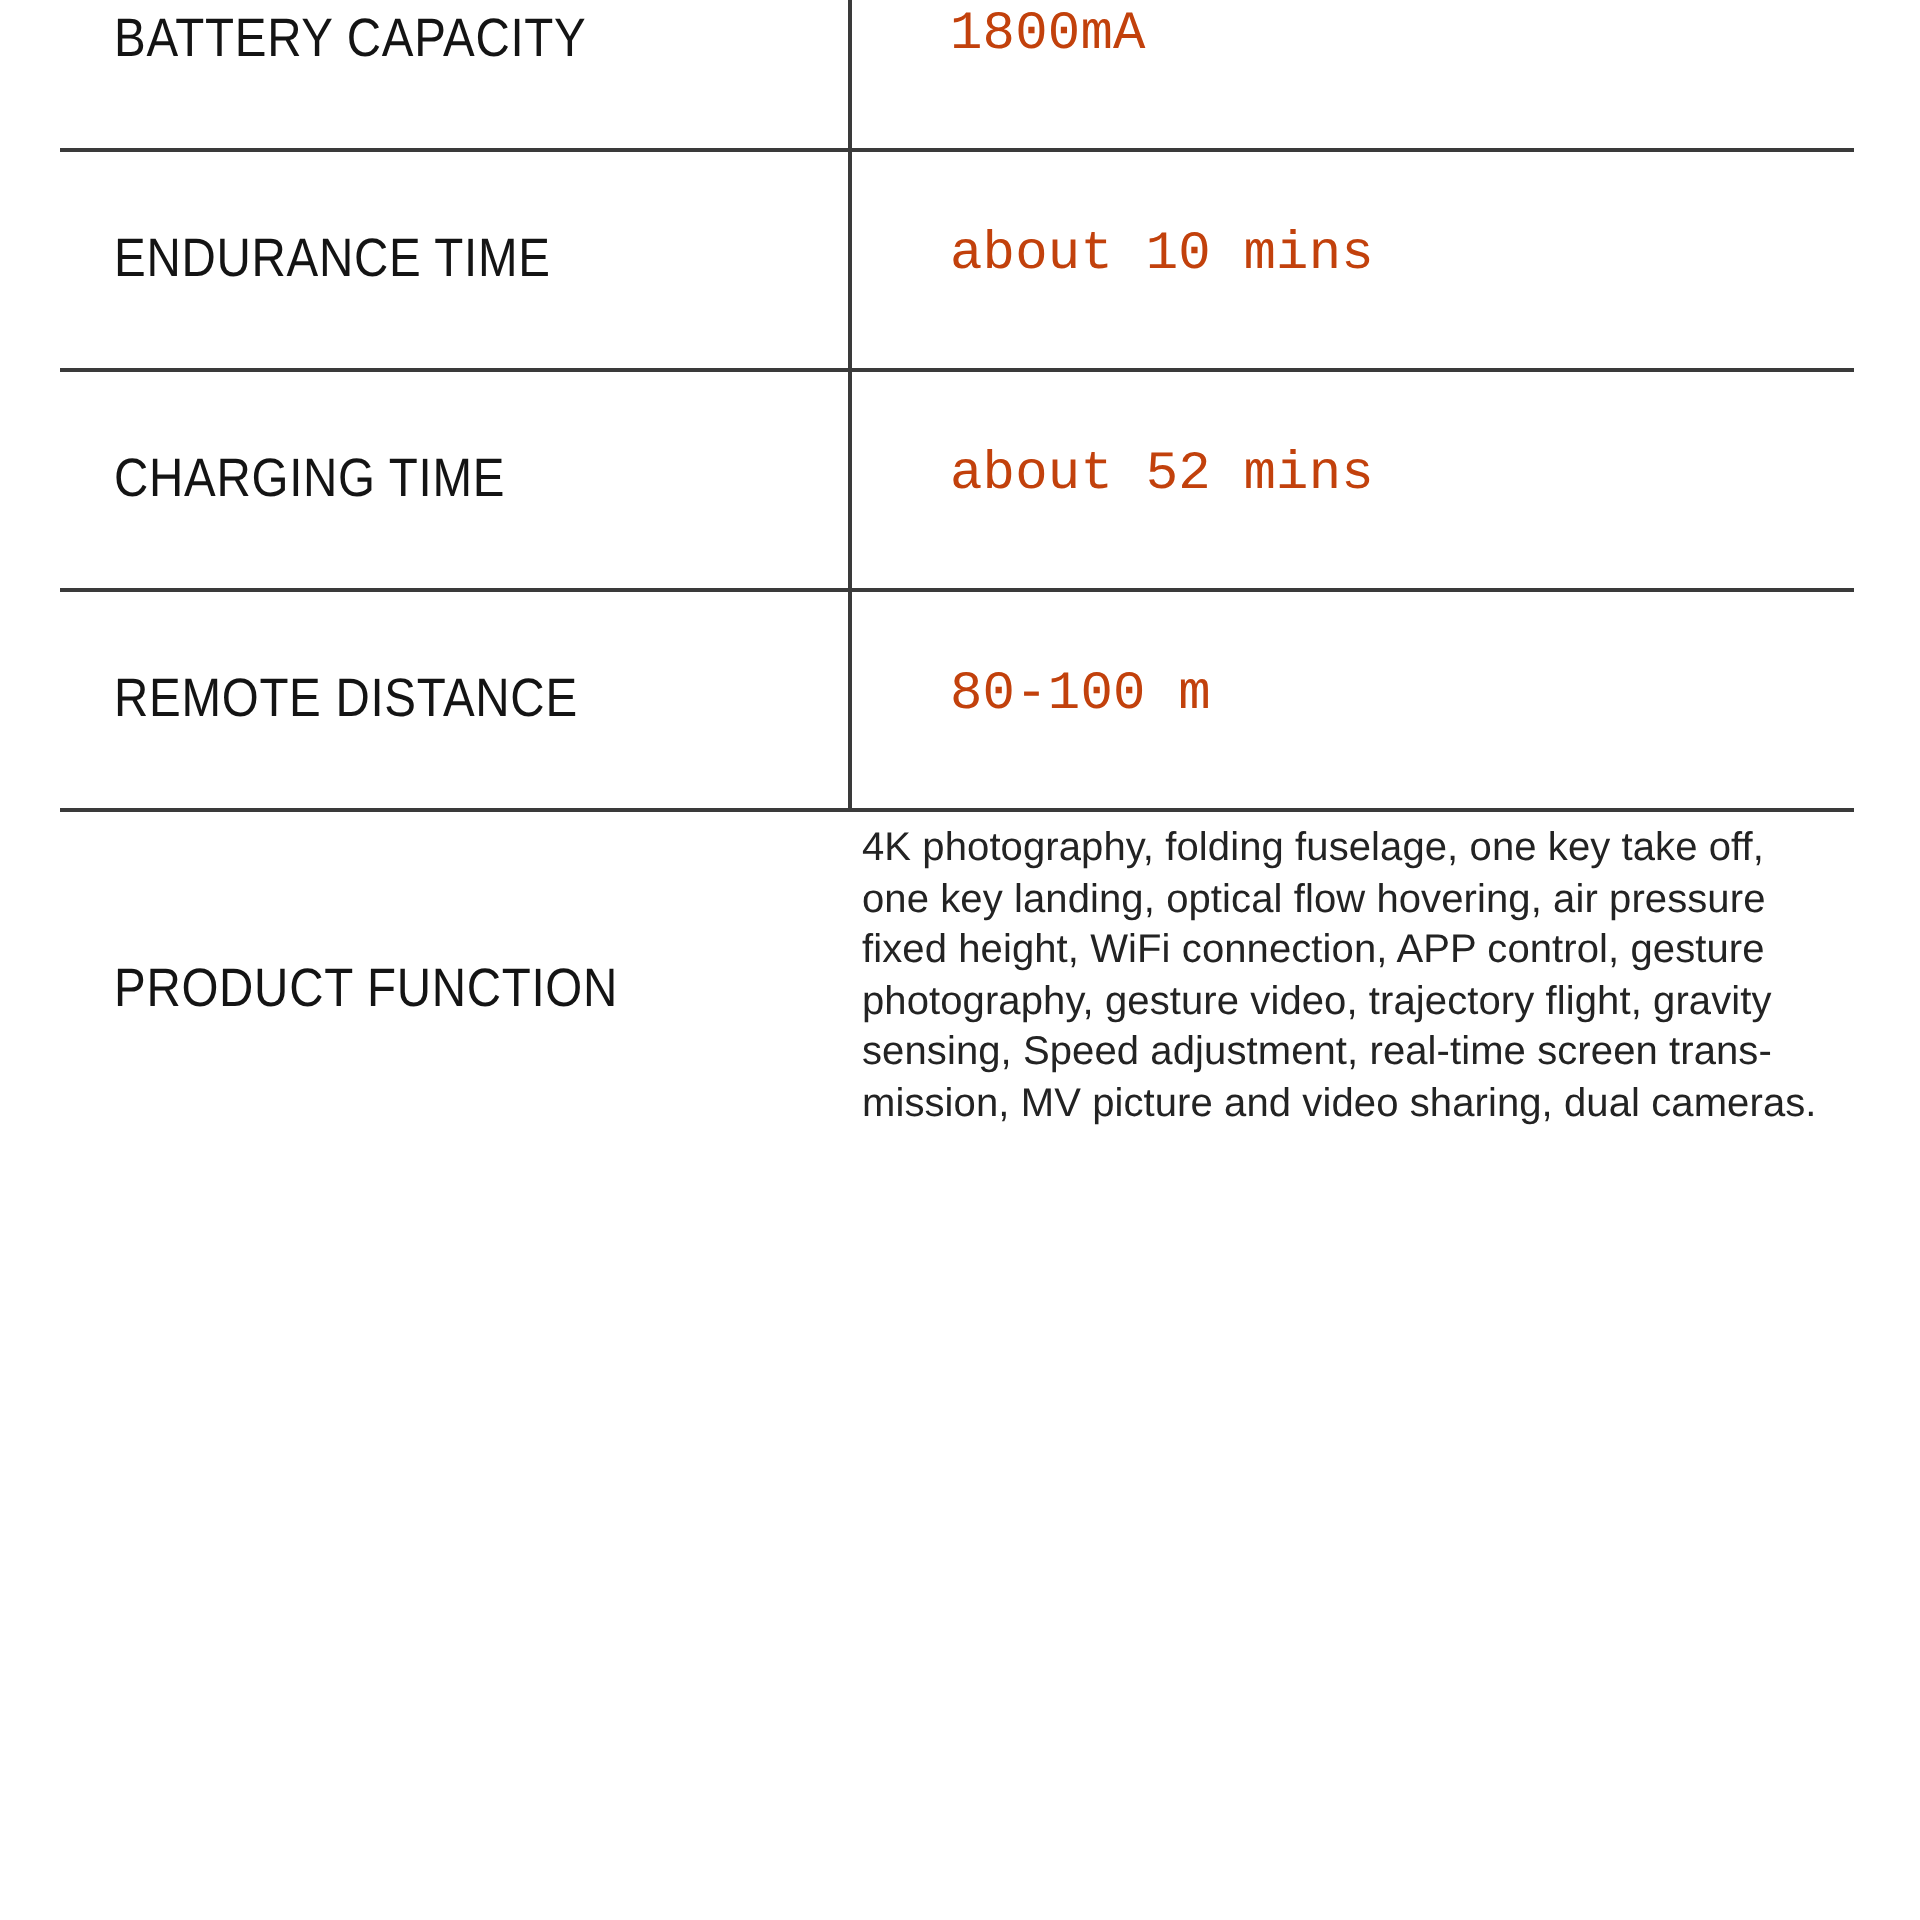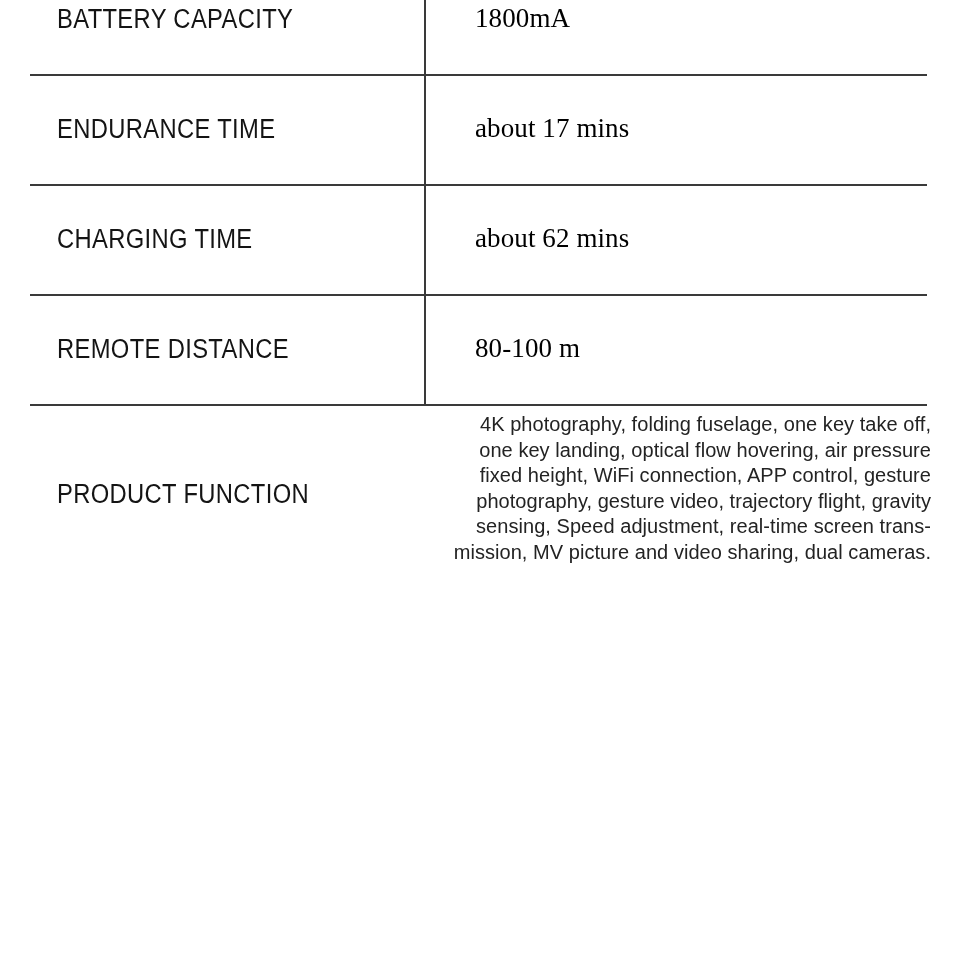--- a/index.html
+++ b/index.html
@@ -81,22 +81,22 @@
     font-weight: 400;
     letter-spacing: 0.4px;
     transform: scaleX(0.88);
     transform-origin: left center;
     white-space: nowrap;
   }
 
   .cell-value {
     position: absolute;
     left: 445px;          
-    color: #000000;
-    font-family: Liberation Serif, serif;
+    color: #c2410c;
+    font-family: Liberation Mono, monospace;
     font-size: 27px;
     font-weight: 400;
     letter-spacing: 0.1px;
     white-space: nowrap;
   }
 
   
   .row-0 .cell-label { top: 4px; }
   .row-0 .cell-value { top: 3px; }
 
@@ -118,21 +118,20 @@
     left: 401px;          
     top: 6px;
     width: 500px;
     color: #232323;
     font-family: "Liberation Sans", sans-serif;
     font-size: 20px;
     font-weight: 400;
     line-height: 25.5px;
     letter-spacing: 0.05px;
     white-space: pre-line;
-    text-align: right;
   }
 </style>
 </head>
 <body>
 
 <div id="spec-sheet">
 
   <div class="spec-table">
 
     <div class="hrule r1"></div>
@@ -141,26 +140,26 @@
     <div class="hrule r4"></div>
     <div class="vrule"></div>
 
     <div class="spec-row row-0">
       <div class="cell-label">BATTERY CAPACITY</div>
       <div class="cell-value">1800mA</div>
     </div>
 
     <div class="spec-row row-1">
       <div class="cell-label">ENDURANCE TIME</div>
-      <div class="cell-value">about 17 mins</div>
+      <div class="cell-value">about 10 mins</div>
     </div>
 
     <div class="spec-row row-2">
       <div class="cell-label">CHARGING TIME</div>
-      <div class="cell-value">about 62 mins</div>
+      <div class="cell-value">about 52 mins</div>
     </div>
 
     <div class="spec-row row-3">
       <div class="cell-label">REMOTE DISTANCE</div>
       <div class="cell-value">80-100 m</div>
     </div>
 
     <div class="spec-row row-4">
       <div class="cell-label">PRODUCT FUNCTION</div>
       <div class="function-text">4K photography, folding fuselage, one key take off,

